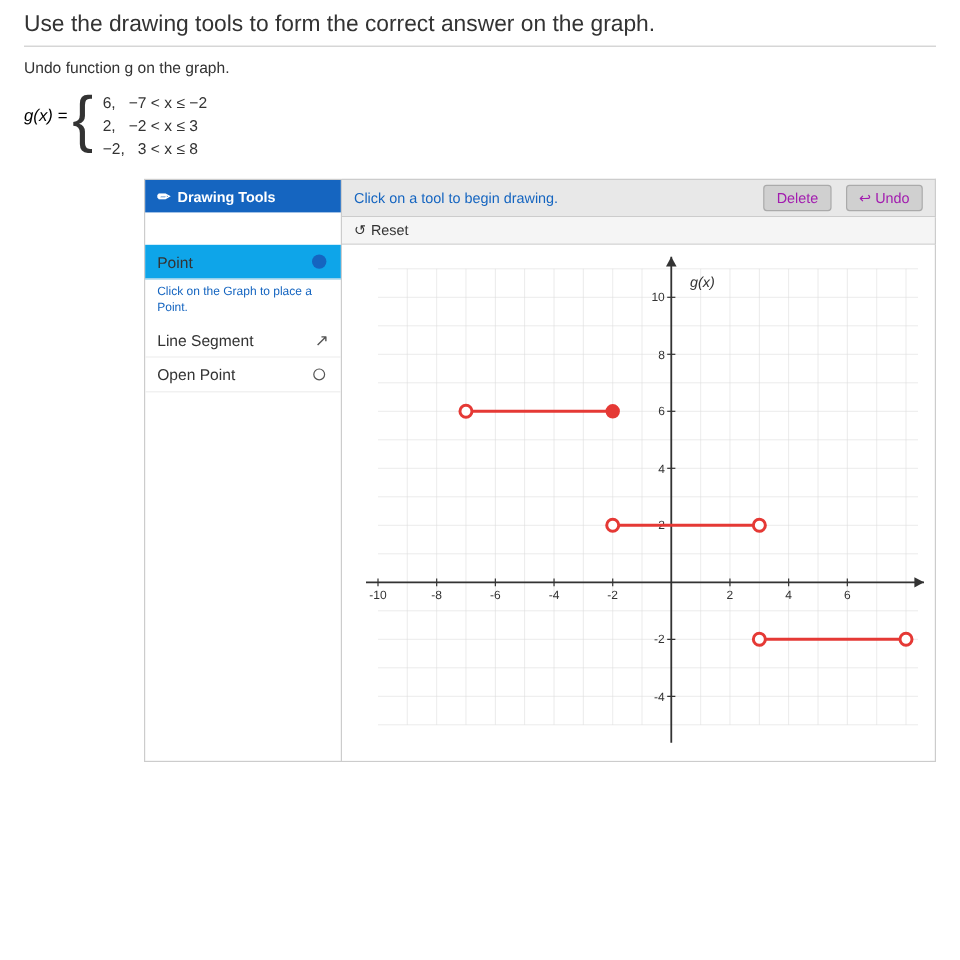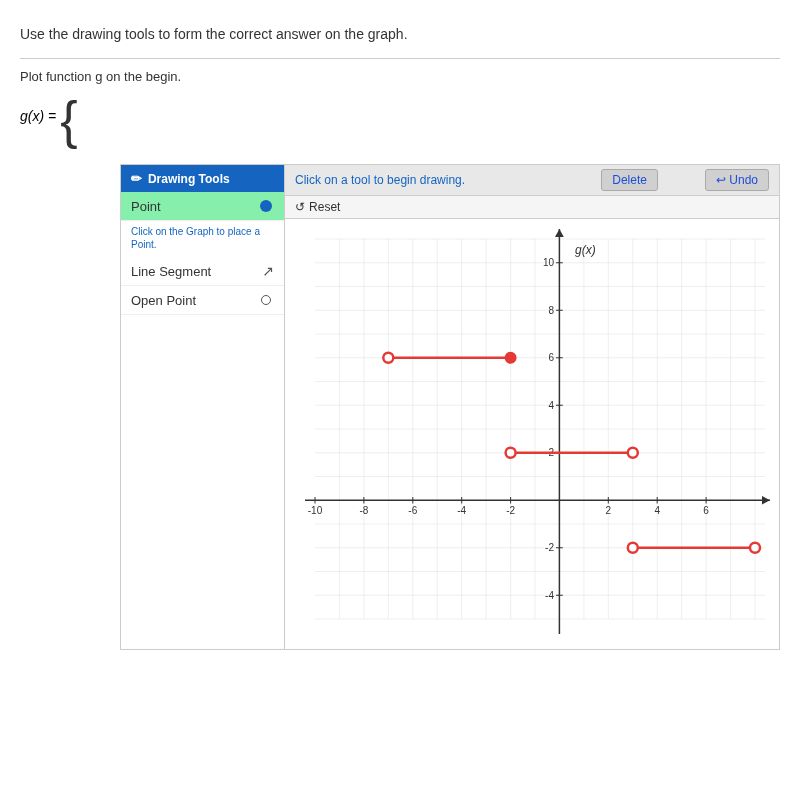--- a/index.html
+++ b/index.html
@@ -14,26 +14,25 @@
 
     .page-container {
       background: #fff;
       width: 800px;
       height: 800px;
       position: relative;
       padding: 10px 20px;
     }
 
     .top-instruction {
-      font-size: 14px;
+      font-size: 19px;
       color: #333;
       margin-bottom: 10px;
       border-bottom: 1px solid #ccc;
-      padding-bottom: 16px;
-      margin-top: 16px;
+      padding-bottom: 6px;
     }
 
     .problem-text {
       font-size: 13px;
       color: #333;
       margin-bottom: 10px;
     }
 
     .piecewise-container {
       display: flex;
@@ -171,22 +170,21 @@
       color: #1565c0;
     }
 
     .toolbar-btn {
       background: #d0d0d0;
       border: 1px solid #aaa;
       border-radius: 3px;
       padding: 3px 10px;
       font-size: 12px;
       cursor: pointer;
-      color: #1d4ed8;
-      margin-left: 35px;
+      color: #a21caf;
     }
 
     .reset-btn {
       background: transparent;
       border: none;
       font-size: 12px;
       cursor: pointer;
       color: #333;
       display: flex;
       align-items: center;
@@ -205,37 +203,51 @@
     svg.graph-svg {
       display: block;
     }
   </style>
 </head>
 <body>
 
 <div class="page-container">
   <div class="top-instruction">Use the drawing tools to form the correct answer on the graph.</div>
 
-  <div class="problem-text">Plot function g on the begin.</div>
+  <div class="problem-text">Undo function g on the graph.</div>
 
   <div class="piecewise-container">
     <span class="piecewise-label">g(x) =</span>
     <span class="brace">{</span>
+    <div class="piecewise-cases">
+      <div class="piecewise-case">
+        <span>6,</span>&nbsp;&nbsp;
+        <span>−7 &lt; x ≤ −2</span>
+      </div>
+      <div class="piecewise-case">
+        <span>2,</span>&nbsp;&nbsp;
+        <span>−2 &lt; x ≤ 3</span>
+      </div>
+      <div class="piecewise-case">
+        <span>−2,</span>&nbsp;&nbsp;
+        <span>3 &lt; x ≤ 8</span>
+      </div>
+    </div>
   </div>
 
   <div class="main-area">
 
     <div class="drawing-tools-panel">
       <div class="drawing-tools-header">
         <span class="pencil-icon">✏</span>
         <span>Drawing Tools</span>
       </div>
 
 
-      <div class="tool-item" style="background:#86efac;">
+      <div class="tool-item" style="background:#0ea5e9;margin-top:27px;">
         <span>Point</span>
         <span class="tool-icon" style="margin-left:auto;">
           <div class="tool-dot"></div>
         </span>
       </div>
 
       <div class="tool-description">Click on the Graph to place a Point.</div>
 
       <div class="tool-item">
         <span>Line Segment</span>

